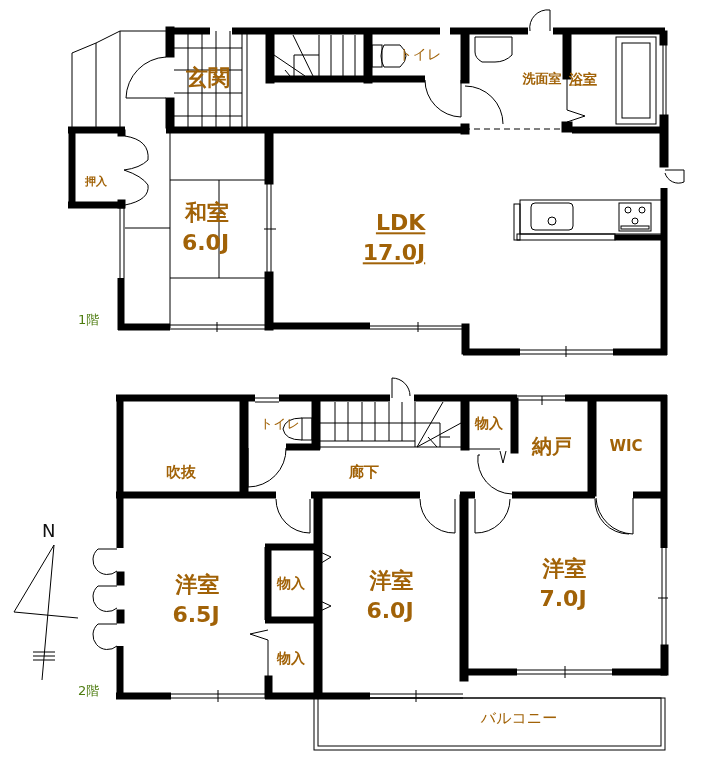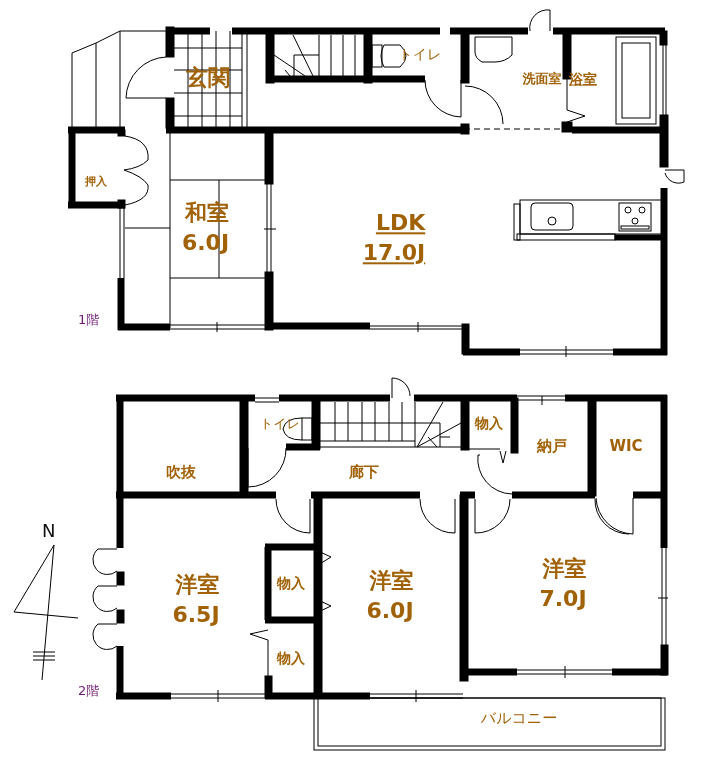--- a/index.html
+++ b/index.html
@@ -5,21 +5,21 @@
   html, body { margin: 0; padding: 0; background: #ffffff; }
   body { width: 708px; height: 762px; position: relative; overflow: hidden;
          font-family: "DejaVu Sans", "Liberation Sans", sans-serif; }
   #plan { position: absolute; left: 0; top: 0; }
   .lbl { position: absolute; color: #a16207; font-weight: bold; white-space: nowrap;
          transform: translate(-50%, -50%); text-align: right; line-height: 1.35; }
   .lbl .area { display: block; }
   .big { font-size: 22px; }
   .sm { font-size: 13px; }
   .thin { font-weight: normal; font-size: 13px; }
-  .floor-tag { position: absolute; font-size: 13px; color: #701a75; }
+  .floor-tag { position: absolute; font-size: 13px; color: #4d7c0f; }
   .compass-n { position: absolute; left: 42px; top: 520px; font-size: 18px; color: #111; }
 </style>
 </head>
 <body>
 
 <svg id="plan" width="708" height="762" viewBox="0 0 708 762" xmlns="http://www.w3.org/2000/svg">
   <g stroke="#000" fill="none" stroke-width="1">
 
     <g>
 
@@ -291,21 +291,21 @@
 </div>
 <div class="lbl thin" style="left:280px; top:424px;">
   <span>トイレ</span>
 </div>
 <div class="lbl sm" style="left:364px; top:472px; font-size:15px;">
   <span>廊下</span>
 </div>
 <div class="lbl sm" style="left:489px; top:423px; font-size:14px;">
   <span>物入</span>
 </div>
-<div class="lbl sm" style="left:552px; top:446px; font-size:15px;">
+<div class="lbl sm" style="left:552px; top:446px; font-size:20px;">
   <span>納戸</span>
 </div>
 <div class="lbl sm" style="left:626px; top:446px; font-size:15px;">
   <span>WIC</span>
 </div>
 <div class="lbl big" style="left:196px; top:600px;">
   <span>洋室</span>
   <span class="area">6.5J</span>
 </div>
 <div class="lbl sm" style="left:291px; top:583px; font-size:14px;">

